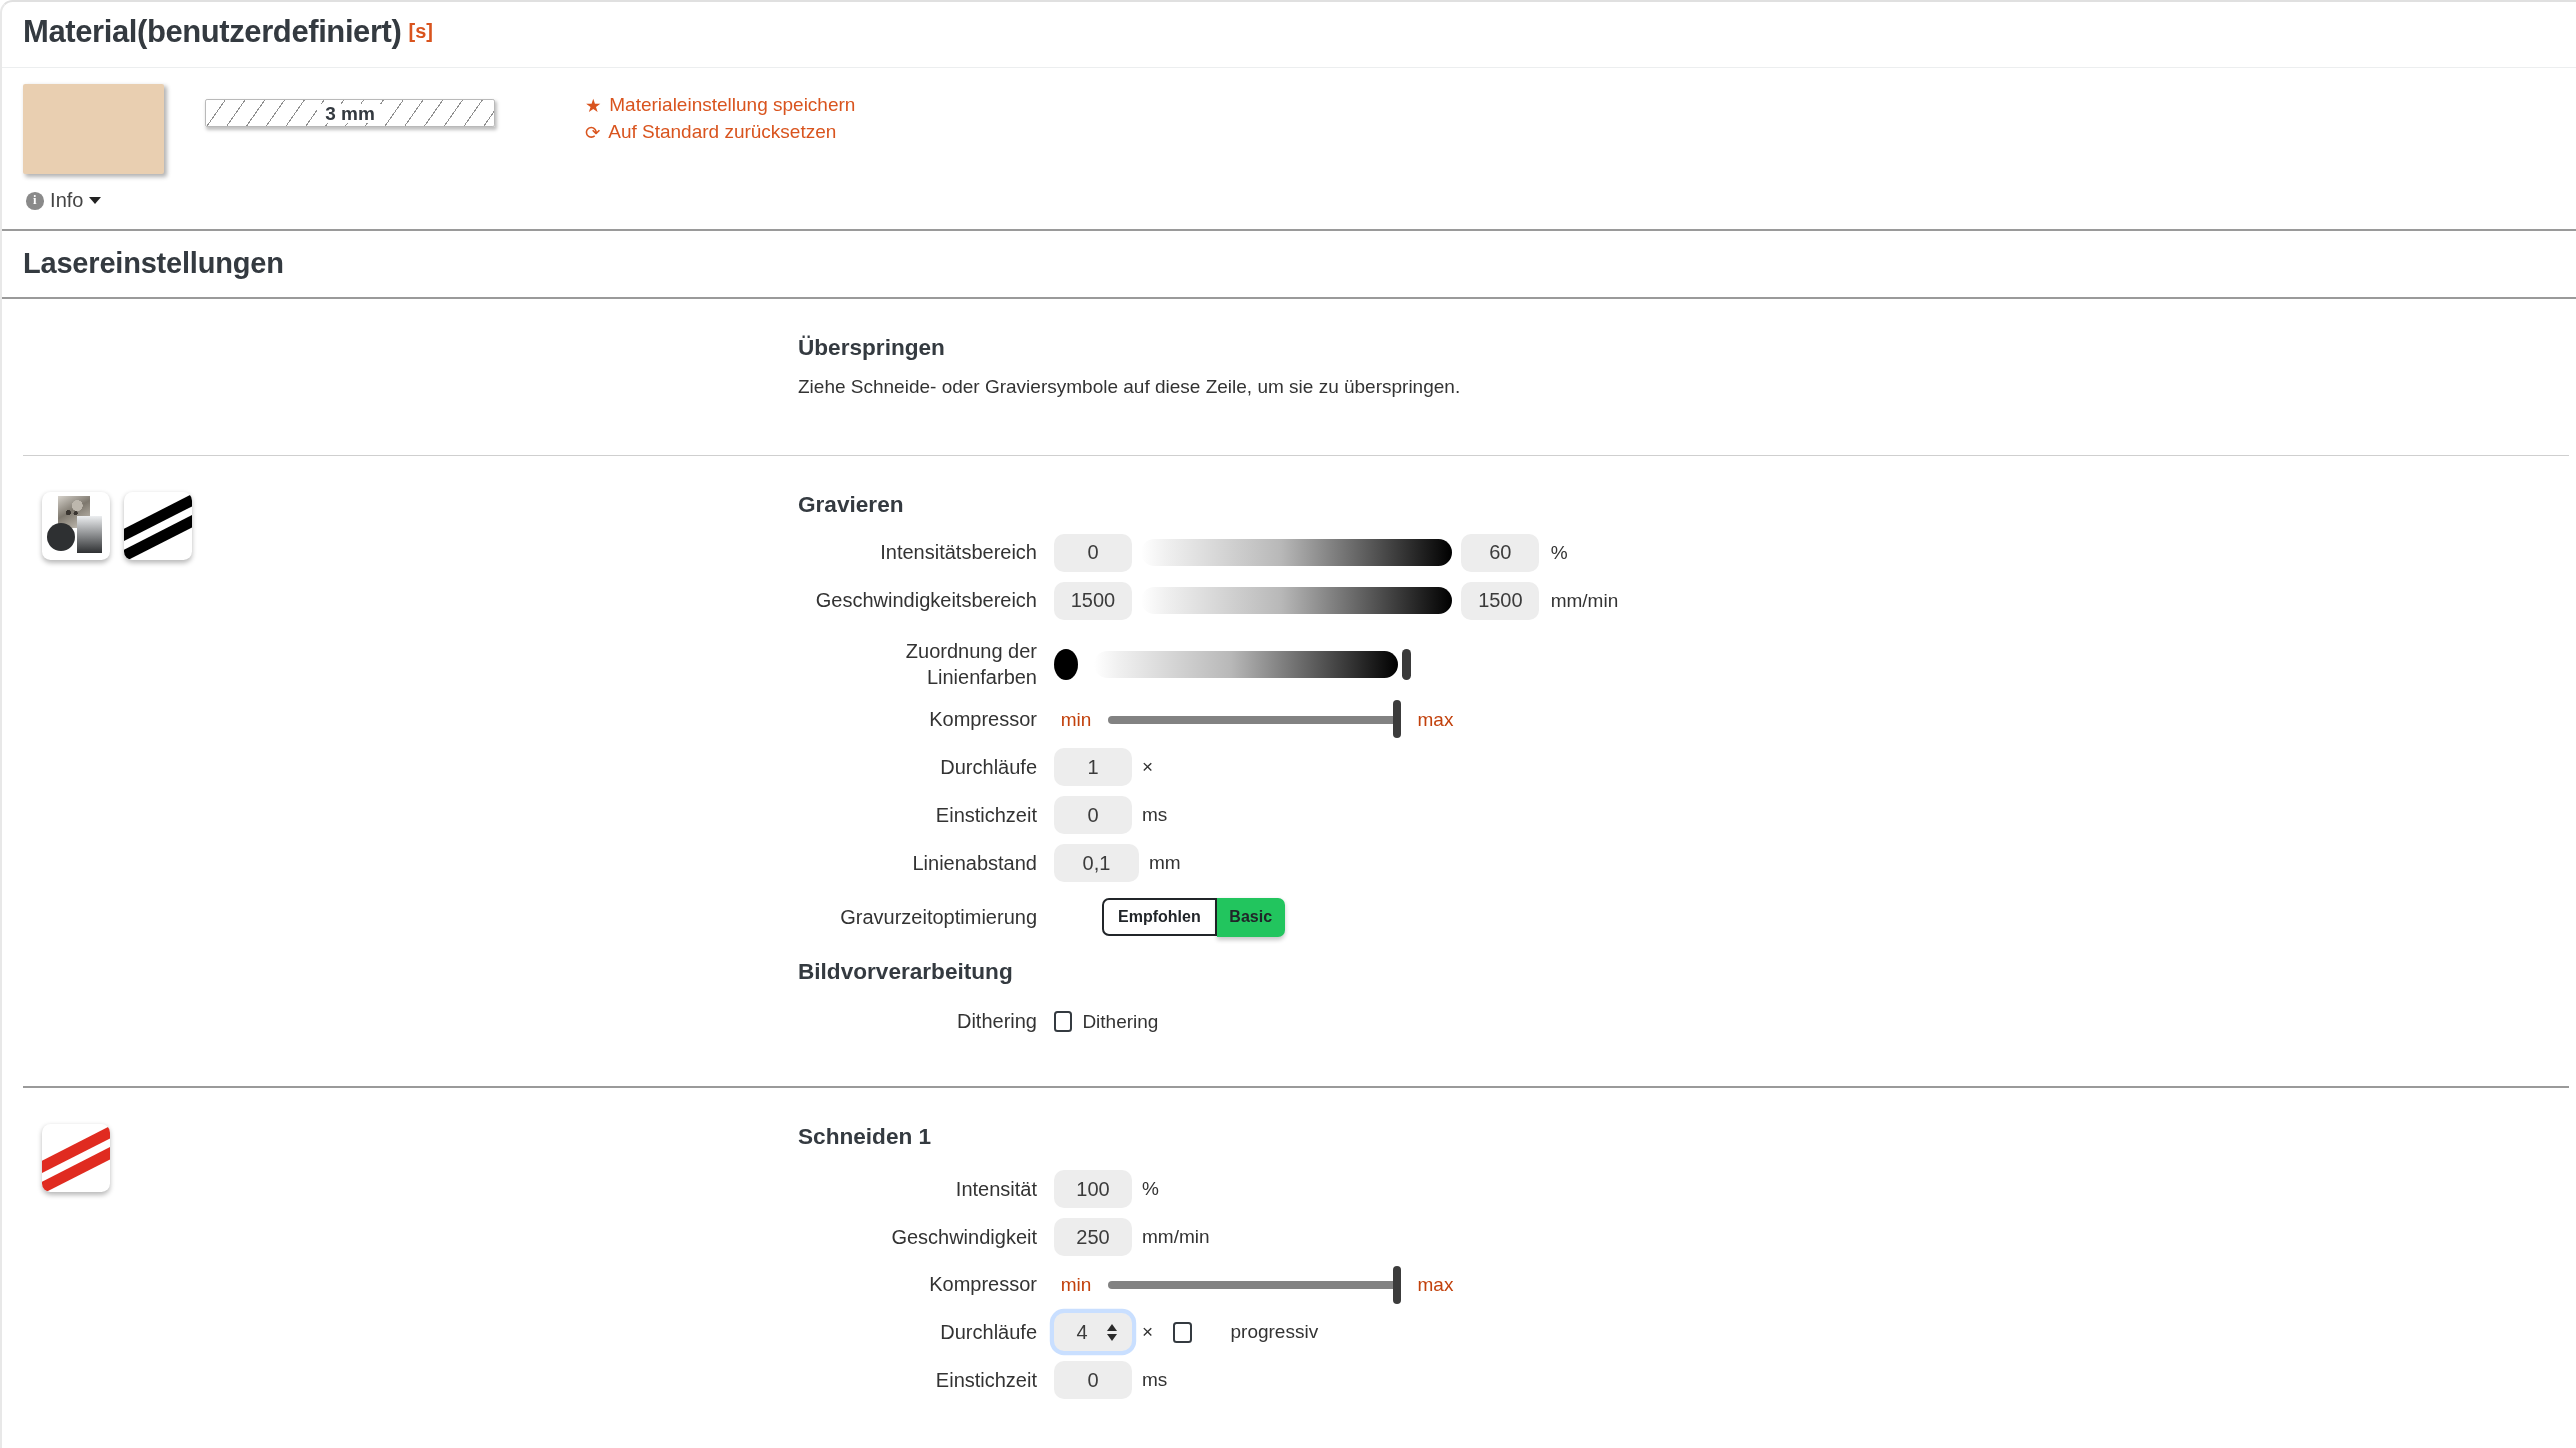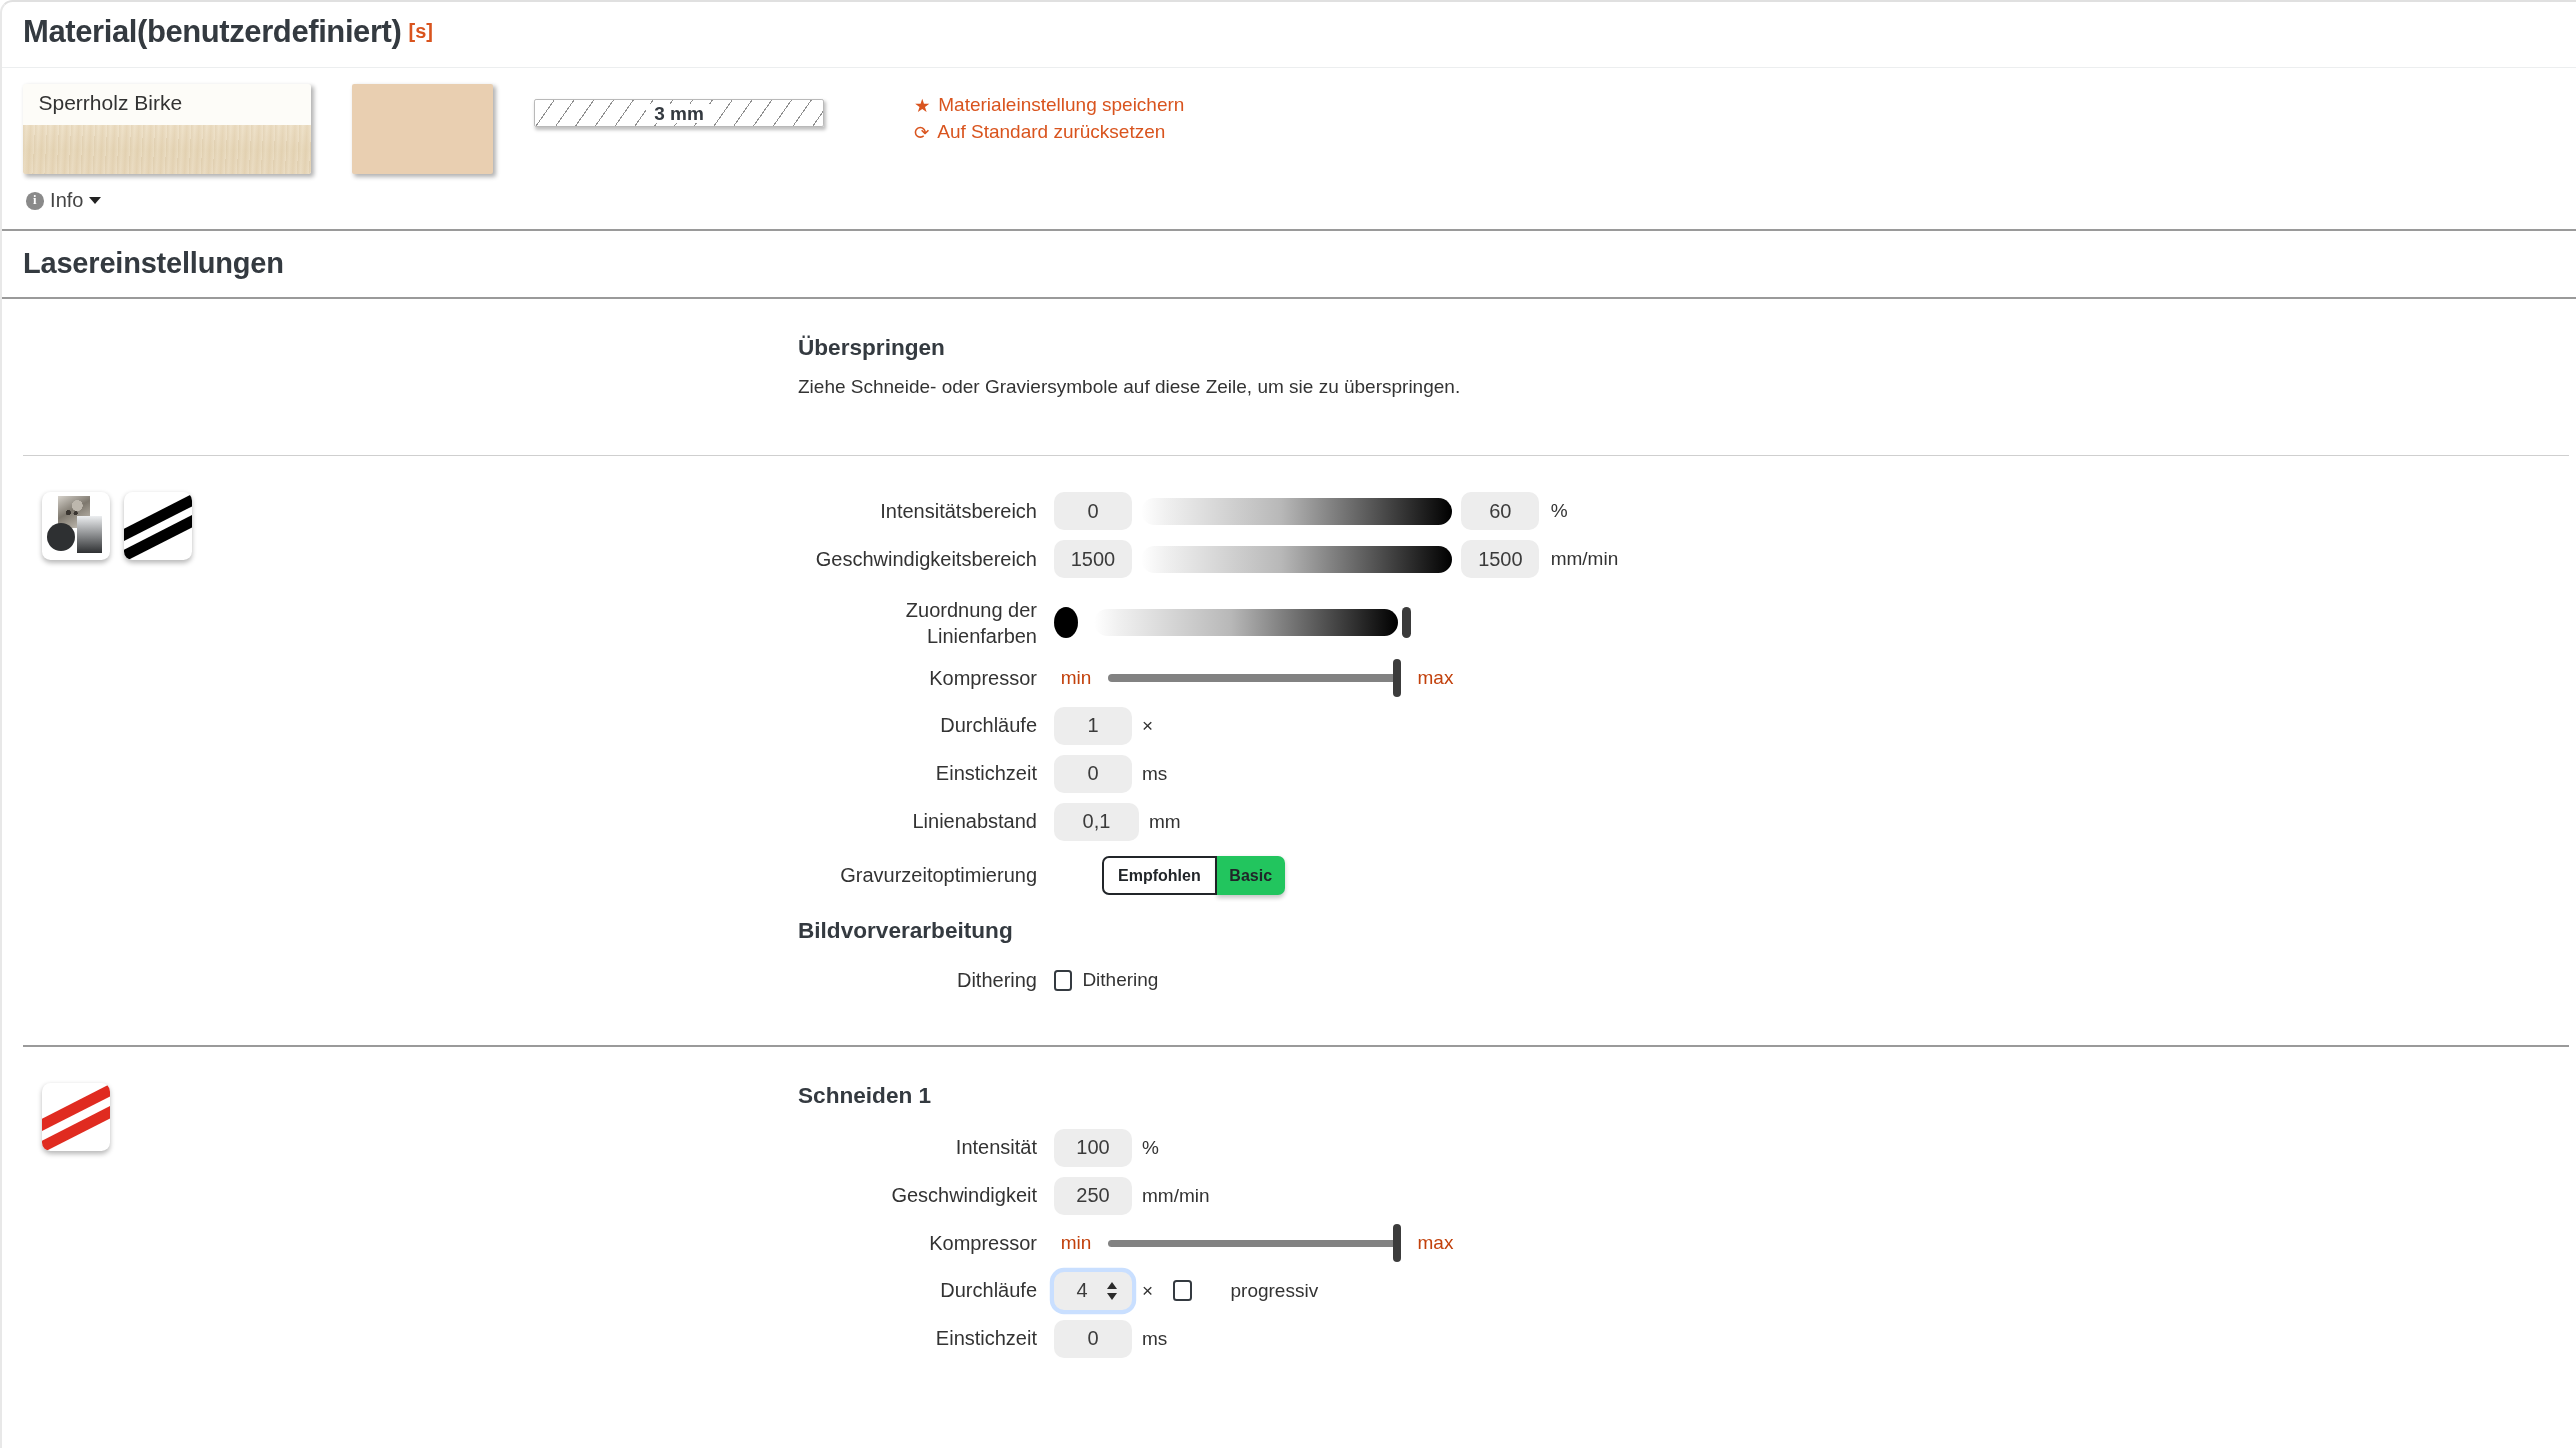--- a/index.html
+++ b/index.html
@@ -422,24 +422,20 @@
 
 <div class="app-panel">
 
   <div class="material-header">
     <span class="material-title">Material(benutzerdefiniert)</span><span class="material-badge">[s]</span>
   </div>
   <hr class="hr-light">
 
   <div class="material-row">
 
-    <div class="mat-card">
-      <span class="mat-card-label">Sperrholz Birke</span>
-      <div class="mat-card-wood"></div>
-    </div>
 
     <div class="mat-swatch"></div>
 
     <div class="thickness-wrap">
       <div class="thickness-bar">
         <span class="thickness-text">3 mm</span>
       </div>
     </div>
 
     <div class="mat-actions">
@@ -484,20 +480,21 @@
       </div>
       <div class="op-icon">
         <div class="ico-stripes black">
           <div class="bar b1"></div>
             <div class="bar b2"></div>
         </div>
       </div>
     </div>
 
     <div class="section-body">
+      <div class="sub-title">Gravieren</div>
 
       <div class="frow">
         <div class="flabel">Intensitätsbereich</div>
         <div class="fctrl">
           <input class="pill-input" value="0" style="">
           <div class="grad-bar"></div>
           <input class="pill-input" value="60" style="">
           <span class="unit">%</span>
         </div>
       </div>

